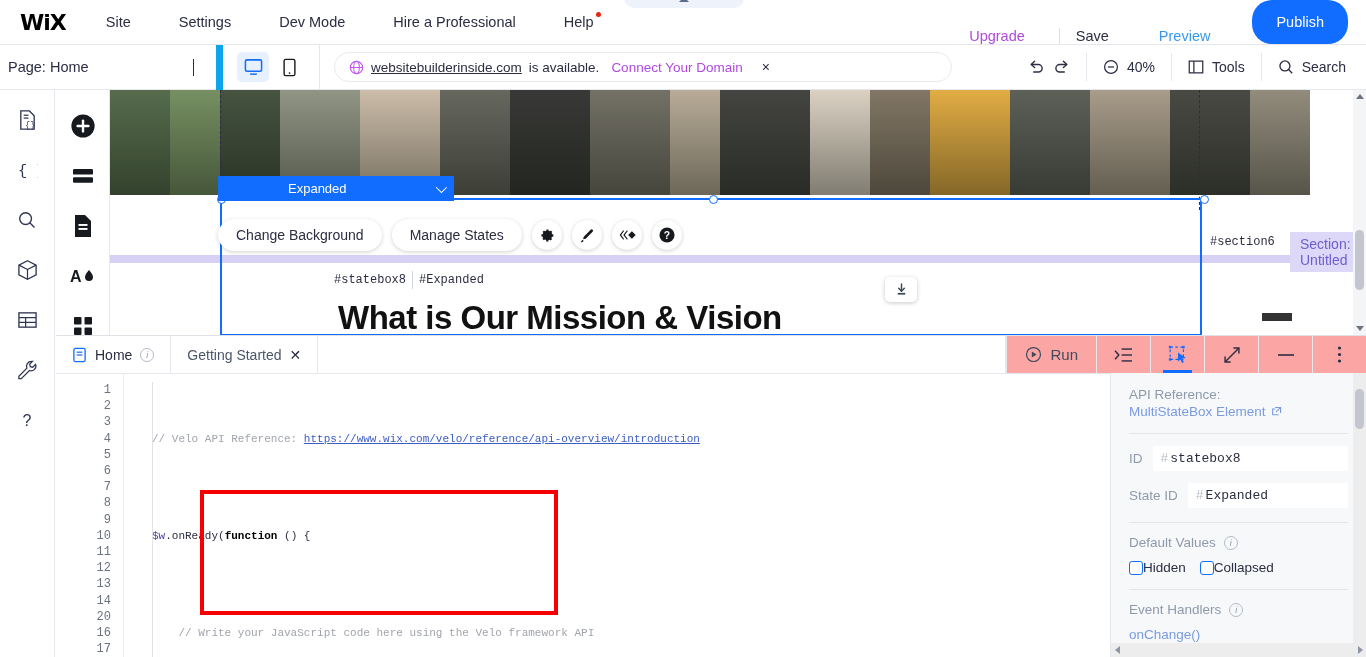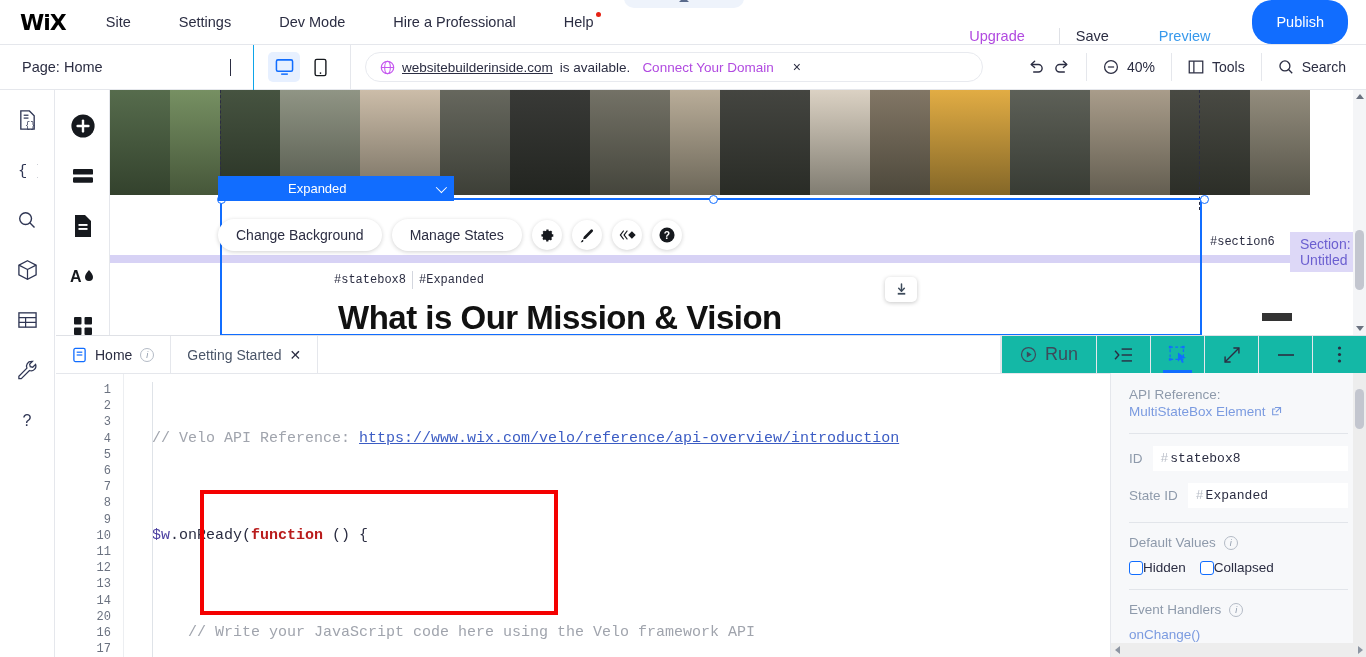--- a/index.html
+++ b/index.html
@@ -50,23 +50,23 @@
     border-right: 5px solid transparent; border-bottom: 5px solid #5a6b8c;
   }
 
   
   .secondbar {
     position: absolute; top: 45px; left: 0; width: 1366px; height: 45px;
     background: #fff; border-bottom: 1px solid #e5e7ec;
     display: flex; align-items: center;
   }
   .page-sel {
-    width: 254px; height: 45px; display: flex; align-items: center;
-    padding-left: 22px; font-size: 14.5px; color: #2b2d42;
-    border-right: 1px solid #0ea5e9; cursor: pointer; position: relative;
+    width: 223px; height: 45px; display: flex; align-items: center;
+    padding-left: 8px; font-size: 14.5px; color: #2b2d42;
+    border-right: 7px solid #0ea5e9; cursor: pointer; position: relative;
   }
   .page-sel .chev { margin-left: auto; margin-right: 22px; }
   .chev-dn {
     width: 8px; height: 8px; border-right: 1.6px solid #2b2d42;
     border-bottom: 1.6px solid #2b2d42; transform: rotate(45deg) translateY(-2px);
   }
   .devicebtns { display: flex; align-items: center; gap: 4px; padding: 0 14px;
     border-right: 1px solid #e5e7ec; height: 45px; }
   .devbtn {
     width: 32px; height: 30px; display: flex; align-items: center;
@@ -221,58 +221,58 @@
   .ar-dn { bottom: 4px; border-left: 4px solid transparent;
     border-right: 4px solid transparent; border-top: 5px solid #6b7280; }
 
   
   .codepanel {
     position: absolute; top: 335px; left: 56px; width: 1310px; height: 322px;
     background: #fff; border-top: 1px solid #dfe1e6; z-index: 28;
   }
   .codetabs {
     height: 38px; display: flex; align-items: stretch;
-    border-bottom: 1px solid #e5e7ec; background: #14b8a6;
+    border-bottom: 1px solid #e5e7ec; background: #fca5a5;
   }
   .ctab {
     display: flex; align-items: center; gap: 8px; padding: 0 16px;
     font-size: 14px; color: #2b2d42; cursor: pointer;
     border-right: 1px solid #e5e7ec; background: #fff;
   }
   .ctab.inactive { background: #fff; color: #4a5568; align-items: center; }
   .ctab .xc { color: #2b2d42; font-size: 14px; }
   .ctab-filler { flex: 1; background: #fff; border-right: 1px solid #e5e7ec; }
   .ctools { display: flex; align-items: stretch; }
   .ctool {
     width: 54px; display: flex; align-items: center; justify-content: center;
     border-left: 1px solid #e5e7ec; cursor: pointer; color: #2b2d42;
     position: relative;
   }
-  .ctool.run { width: auto; padding: 0 18px; gap: 8px; font-size: 18px; color: #3e4b5b; }
+  .ctool.run { width: auto; padding: 0 18px; gap: 8px; font-size: 15px; color: #3e4b5b; }
   .ctool.sel::after {
     content: ''; position: absolute; bottom: 0; left: 12px; right: 12px;
     height: 3px; background: #116dff;
   }
   .codebody {
     position: relative; height: 284px; display: flex; background: #fff;
   }
   .gutter {
     width: 68px; text-align: right; padding: 8px 12px 0 0;
     font-family: "Liberation Mono", monospace; font-size: 12px; color: #6b7280;
     line-height: 16.2px; background: #fff; border-right: 1px solid #eceef1;
   }
   .codearea {
     flex: 1; padding: 8px 0 0 28px; font-family: "Liberation Mono", monospace;
-    font-size: 15px; line-height: 16.2px; color: #2b2d42;
+    font-size: 11px; line-height: 16.2px; color: #2b2d42;
     white-space: pre; position: relative; overflow: hidden;
   }
   .codearea .ln { height: 16.2px; }
   .cm { color: #a0a4ad; }
   .lnk { color: #3b5cc4; text-decoration: underline; }
-  .kw { color: #b91c1c; font-weight: 700; }
+  .kw { color: #000000; font-weight: 700; }
   .var { color: #4a3fa0; }
   .punc { color: #2b2d42; }
   .redbox {
     position: absolute; top: 116px; left: 76px; width: 358px; height: 125px;
     border: 4px solid #f40000; z-index: 5; pointer-events: none;
   }
   .indentguide {
     position: absolute; top: 8px; left: 28px; width: 0; height: 276px;
     border-left: 1px solid #dfe3e8;
   }

